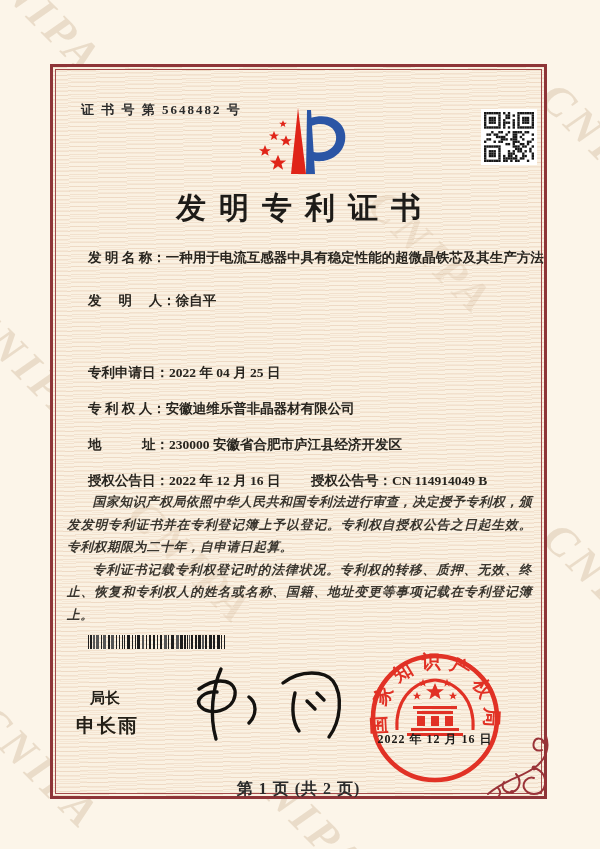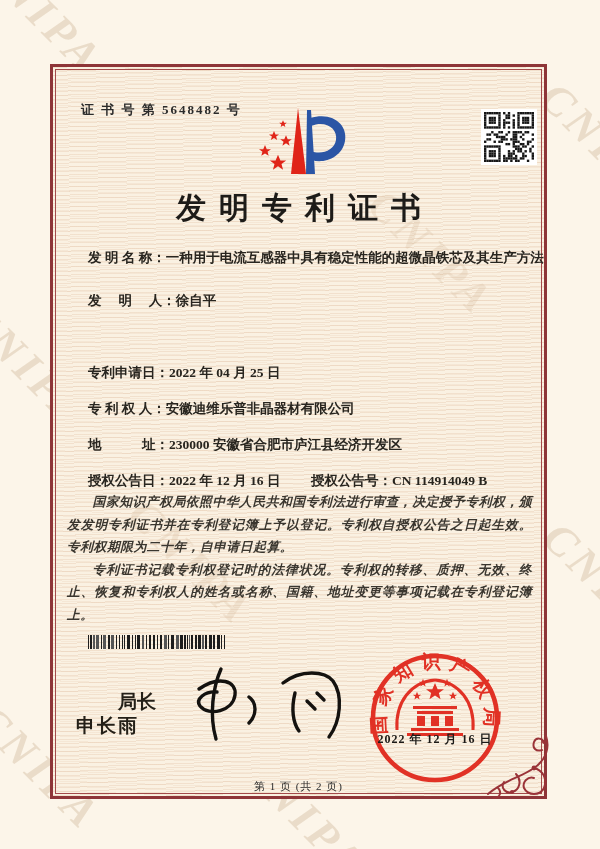--- a/index.html
+++ b/index.html
@@ -26,28 +26,28 @@
   .row .lbl{font-weight:bold;}
   .row .val{font-weight:bold;}
   .r1{top:182px;} .r2{top:225px;} .r3{top:261px;} .r4{top:297px;}
   .r5{top:333px;} .r6{top:369px;} .r7{top:405px;}
   .col2{position:absolute;left:223px;top:0;}
   .paras{position:absolute;left:14px;right:12px;top:424px;font-size:12.8px;line-height:22.5px;
       font-style:italic;font-weight:bold;color:#3a362f;letter-spacing:0.5px;}
   .paras p{margin:0;text-indent:2em;text-align:justify;}
   .barcode{position:absolute;left:35px;top:568px;width:158px;height:14px;display:flex;align-items:stretch;}
   .barcode i{display:block;}
-  .official-title{position:absolute;left:37px;top:622px;font-size:19px;font-weight:bold;color:#242018;margin-left:28px;}
+  .official-title{position:absolute;left:37px;top:622px;font-size:15px;font-weight:bold;color:#242018;}
   .official-name{position:absolute;left:23px;top:646px;font-size:19px;font-weight:bold;color:#242018;letter-spacing:2px;}
   .signature{position:absolute;left:130px;top:592px;width:190px;height:95px;}
   .seal{position:absolute;left:314px;top:583px;width:136px;height:136px;opacity:0.93;}
   .seal-date{position:absolute;left:314px;top:664px;width:136px;text-align:center;
       font-size:12px;font-weight:bold;color:#1c1a17;letter-spacing:1px;z-index:5;}
-  .page-num{position:absolute;left:0;right:0;top:712px;text-align:center;font-size:11px;
-      font-weight:normal;color:#2b2b2b;letter-spacing:1px;}
+  .page-num{position:absolute;left:0;right:0;top:712px;text-align:center;font-size:16px;
+      font-weight:bold;color:#2b2b2b;letter-spacing:1px;}
   .corner-ornament{position:absolute;right:-14px;bottom:-8px;width:82px;height:74px;z-index:4;}
   .foot-note{position:absolute;left:0;right:44px;top:806px;text-align:center;font-size:11.5px;
       font-style:italic;font-weight:bold;color:#3a362f;letter-spacing:2px;}
 </style>
 </head>
 <body>
 
 <div class="page">
 
   <div class="wm" style="left:-38px;top:-14px;">CNIPA</div>

